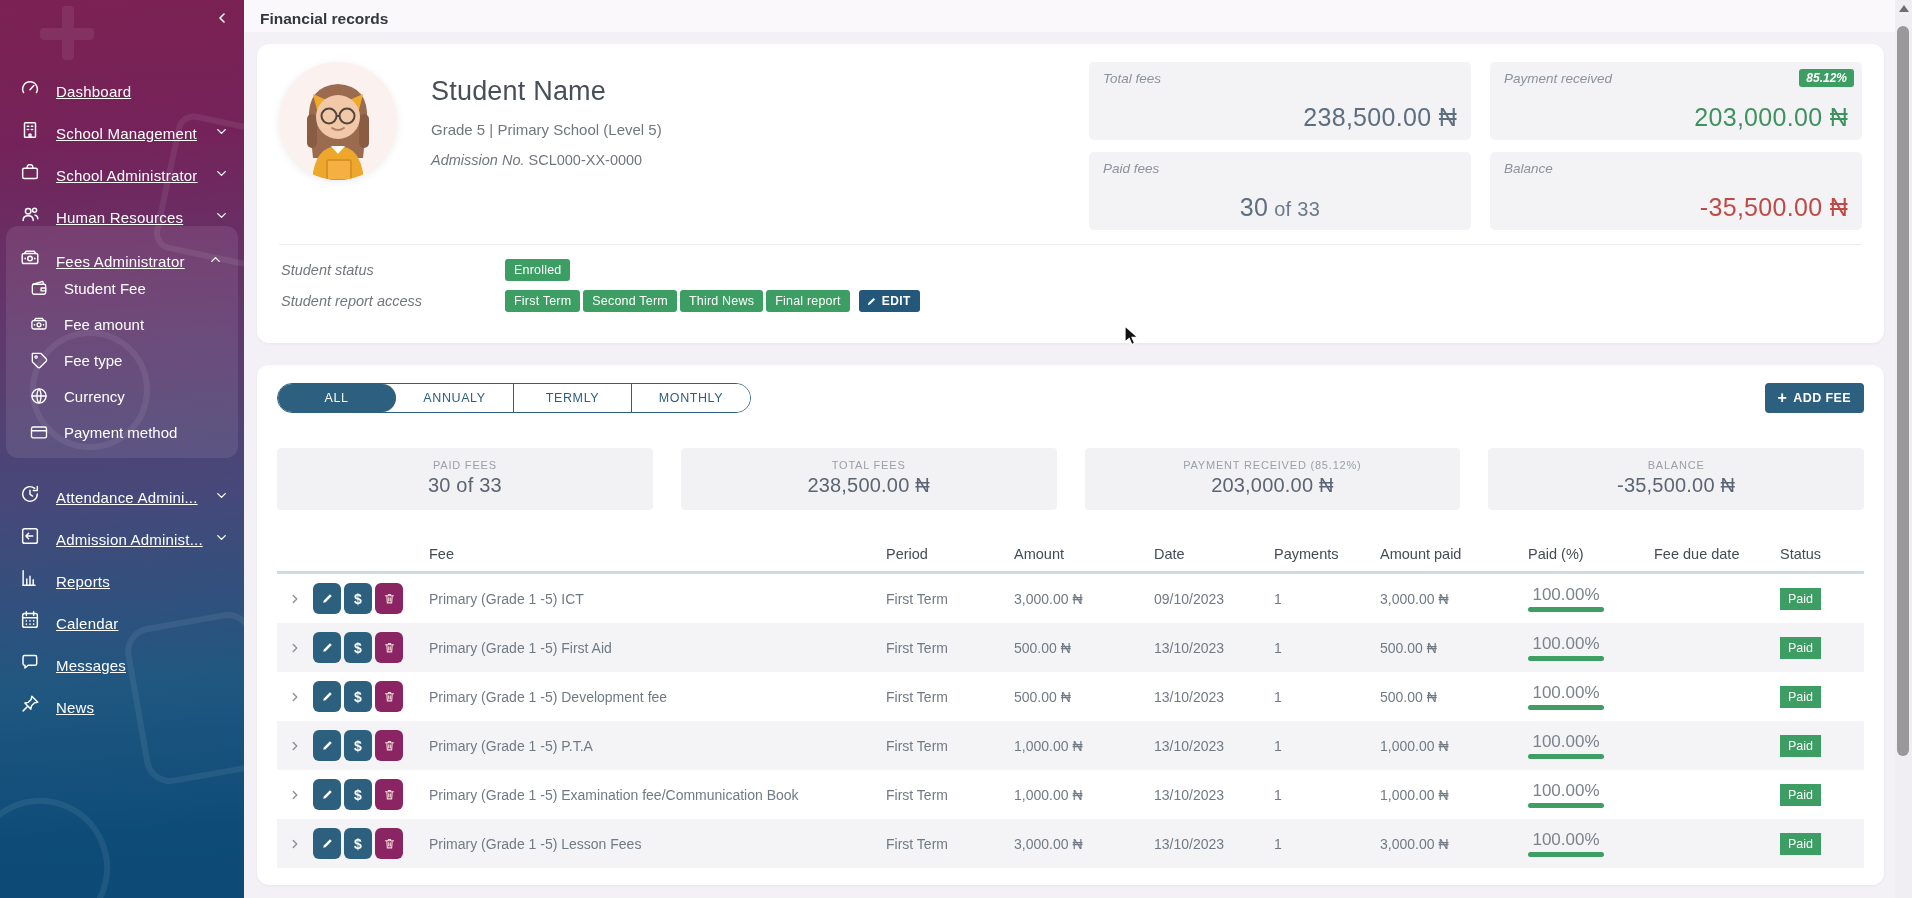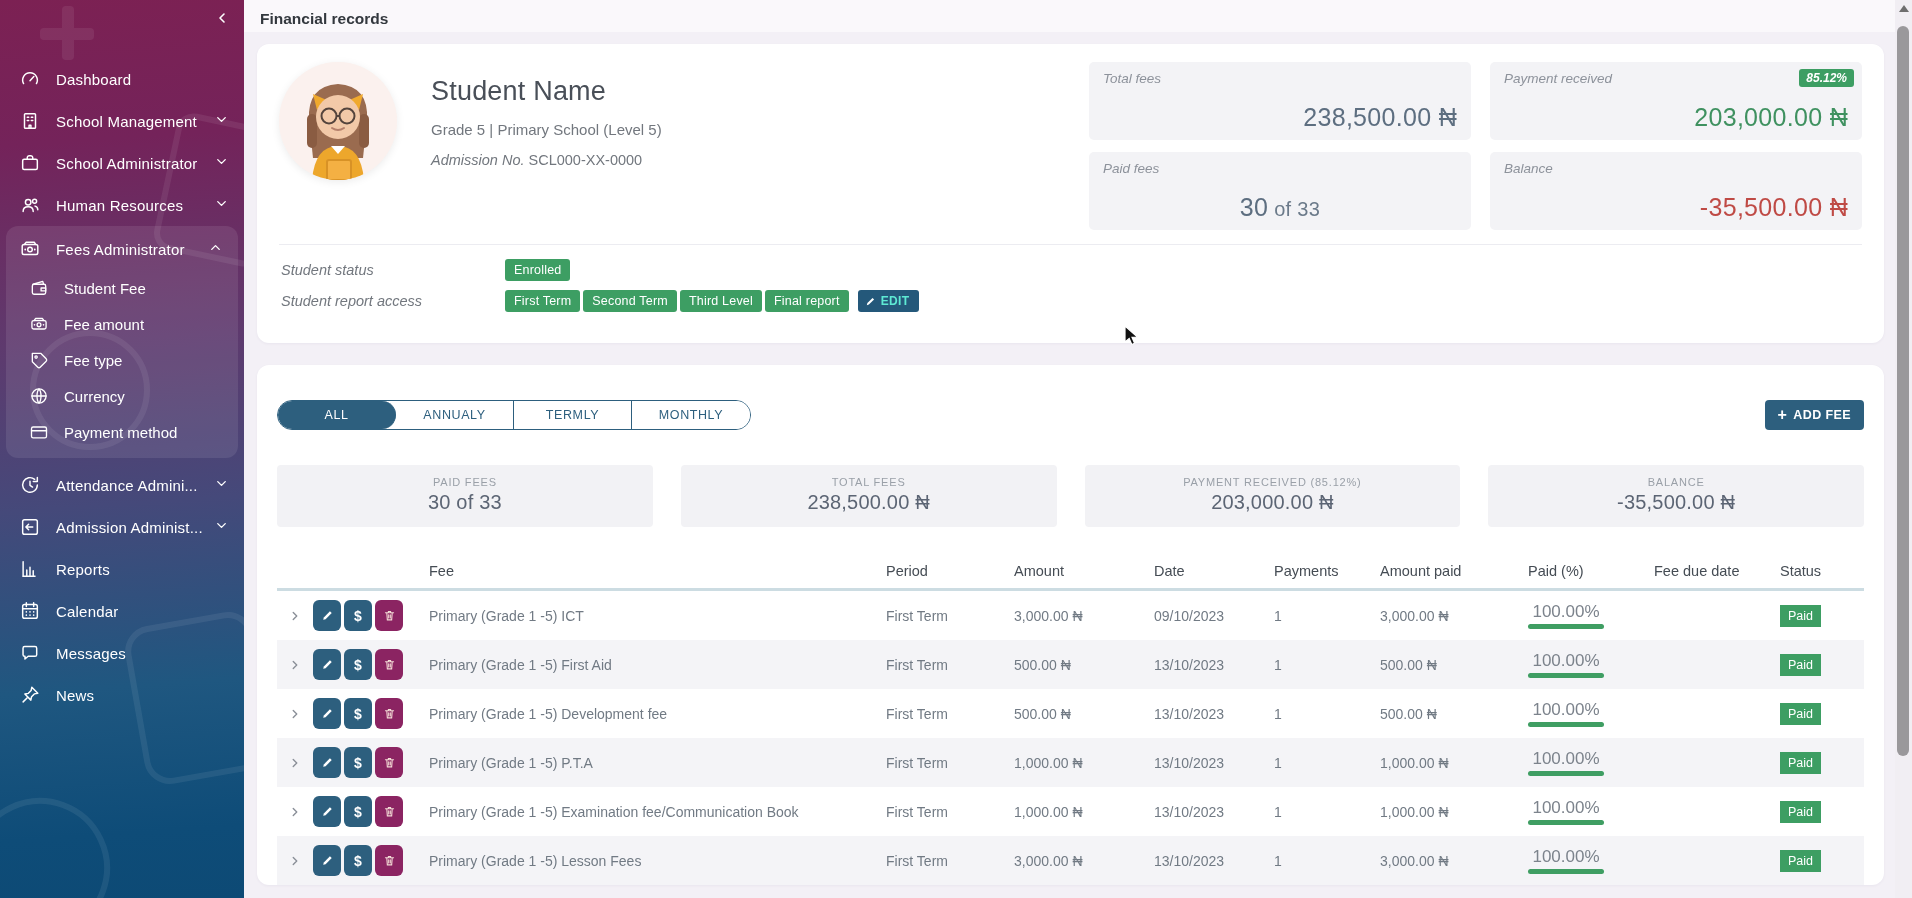--- a/index.html
+++ b/index.html
@@ -19,21 +19,21 @@
   .sb-pattern { position:absolute; inset:0; opacity:.07; pointer-events:none; }
   .sb-pattern .d1 { position:absolute; left:40px; top:6px; width:54px; height:54px; }
   .sb-pattern .d1::before { content:""; position:absolute; left:22px; top:0; width:12px; height:54px; background:#fff; border-radius:4px;}
   .sb-pattern .d1::after { content:""; position:absolute; left:0; top:22px; width:54px; height:12px; background:#fff; border-radius:4px;}
   .sb-pattern .d2 { position:absolute; right:-30px; top:120px; width:110px; height:140px; border:6px solid #fff; border-radius:18px; transform:rotate(12deg);}
   .sb-pattern .d3 { position:absolute; left:30px; top:330px; width:120px; height:120px; border:6px solid #fff; border-radius:50%;}
   .sb-pattern .d4 { position:absolute; right:-20px; bottom:120px; width:130px; height:160px; border:6px solid #fff; border-radius:26px; transform:rotate(-10deg);}
   .sb-pattern .d5 { position:absolute; left:-30px; bottom:-40px; width:140px; height:140px; border:6px solid #fff; border-radius:50%; transform:rotate(20deg);}
   .collapse-btn { position:absolute; top:8px; right:10px; width:24px; height:24px; cursor:pointer; display:flex; align-items:center; justify-content:center;}
   .nav { position:relative; padding:58px 0 0 0; }
-  .nav-item { display:flex; align-items:center; height:42px; padding:0 14px 0 18px; cursor:pointer; font-size:15px; }
+  .nav-item { display:flex; align-items:flex-end; height:42px; padding:0 14px 0 18px; cursor:pointer; font-size:15px;text-decoration:underline; }
   .nav-item .nav-ic { width:24px; height:24px; margin-right:14px; flex:0 0 24px; display:flex; align-items:center; justify-content:center;}
   .nav-item .nav-label { flex:1; white-space:nowrap; letter-spacing:.2px; }
   .nav-item .chev { flex:0 0 16px; }
   .nav-group { background:rgba(255,255,255,.09); border-radius:12px; margin:0 6px; padding:2px 0 8px 0; }
   .nav-group .nav-item { padding-left:12px; }
   .sub-item { display:flex; align-items:center; height:36px; padding-left:22px; cursor:pointer; font-size:15px; }
   .sub-item .nav-ic { width:22px; height:22px; margin-right:14px; display:flex; align-items:center; justify-content:center;}
   svg.ic { stroke:#fff; fill:none; stroke-width:1.6; stroke-linecap:round; stroke-linejoin:round; }
   
   .main { position:absolute; left:244px; top:0; right:0; height:898px; }
@@ -54,23 +54,23 @@
   .stat-value { position:absolute; right:14px; bottom:8px; font-size:25px; color:#5d6e80; letter-spacing:.3px; }
   .stat-value.center { right:auto; left:0; width:100%; text-align:center; }
   .stat-value.green { color:#3f9160; }
   .stat-value.red { color:#bf4a45; }
   .pct-badge { position:absolute; top:7px; right:8px; background:#3d9e63; color:#fff; font-size:12px; font-style:italic; font-weight:bold; padding:2px 7px; border-radius:3px; }
   .of-sub { font-size:20px; color:#6b7a8a; }
   .sc-status { border-top:1px solid #ececf1; margin-top:14px; padding:14px 2px 12px 2px; }
   .status-row { display:flex; align-items:center; margin-bottom:9px; }
   .status-lbl { width:224px; font-size:14.5px; font-style:italic; color:#72777e; }
   .badge-green { background:#3d9e63; color:#fff; font-size:12.5px; padding:4px 9px; border-radius:3px; margin-right:3px; letter-spacing:.2px; }
-  .edit-btn { background:#24587a; color:#5eead4; font-size:12px; font-weight:bold; padding:4px 9px 4px 7px; border-radius:3px; margin-left:6px; cursor:pointer; display:inline-flex; align-items:center; gap:5px; letter-spacing:.4px;}
+  .edit-btn { background:#24587a; color:#ffffff; font-size:12px; font-weight:bold; padding:4px 9px 4px 7px; border-radius:3px; margin-left:6px; cursor:pointer; display:inline-flex; align-items:center; gap:5px; letter-spacing:.4px;}
   
-  .fees-panel { margin:22px 28px 0 13px; padding:35px 20px 0 20px; min-height:520px; }
+  .fees-panel { margin:22px 28px 0 13px; padding:18px 20px 0 20px; min-height:520px; }
   .fp-toprow { display:flex; align-items:center; }
   .tab-group { display:flex; border:1.5px solid #2d5f7e; border-radius:16px; overflow:hidden; height:30px; }
   .tab { width:118px; display:flex; align-items:center; justify-content:center; font-size:12.5px; letter-spacing:.6px; color:#2d5f7e; background:#fff; cursor:pointer; border-right:1.5px solid #2d5f7e; }
   .tab:last-child { border-right:none; }
   .tab.active { background:#2d5f7e; color:#fff; border-radius:0 14px 14px 0; }
   .tab-group .tab:first-child.active { border-radius:14px; }
   .add-fee-btn { margin-left:auto; background:#2d5f7e; color:#fff; font-size:12.5px; font-weight:bold; letter-spacing:.4px; border-radius:4px; height:30px; padding:0 13px; display:flex; align-items:center; gap:6px; cursor:pointer; }
   .add-fee-btn .plus { font-size:16px; font-weight:bold; margin-top:-1px;}
   .summary-row { display:grid; grid-template-columns:repeat(4,1fr); gap:28px; margin-top:35px; }
   .sum-card { background:#f2f2f5; border-radius:4px; height:62px; text-align:center; padding-top:11px; }
@@ -374,21 +374,21 @@
 
     <div class="sc-status">
       <div class="status-row">
         <span class="status-lbl">Student status</span>
         <span class="badge-green">Enrolled</span>
       </div>
       <div class="status-row">
         <span class="status-lbl">Student report access</span>
         <span class="badge-green">First Term</span>
         <span class="badge-green">Second Term</span>
-        <span class="badge-green">Third Level</span>
+        <span class="badge-green">Third News</span>
         <span class="badge-green">Final report</span>
         <span class="edit-btn">
           <svg width="11" height="11" viewBox="0 0 24 24">
               <path d="M4 20l1.2-4.5L16.5 4.2l3.3 3.3L8.5 18.8 4 20z" fill="#fff"></path>
             </svg>
           <span>EDIT</span>
         </span>
       </div>
     </div>
   </div>

